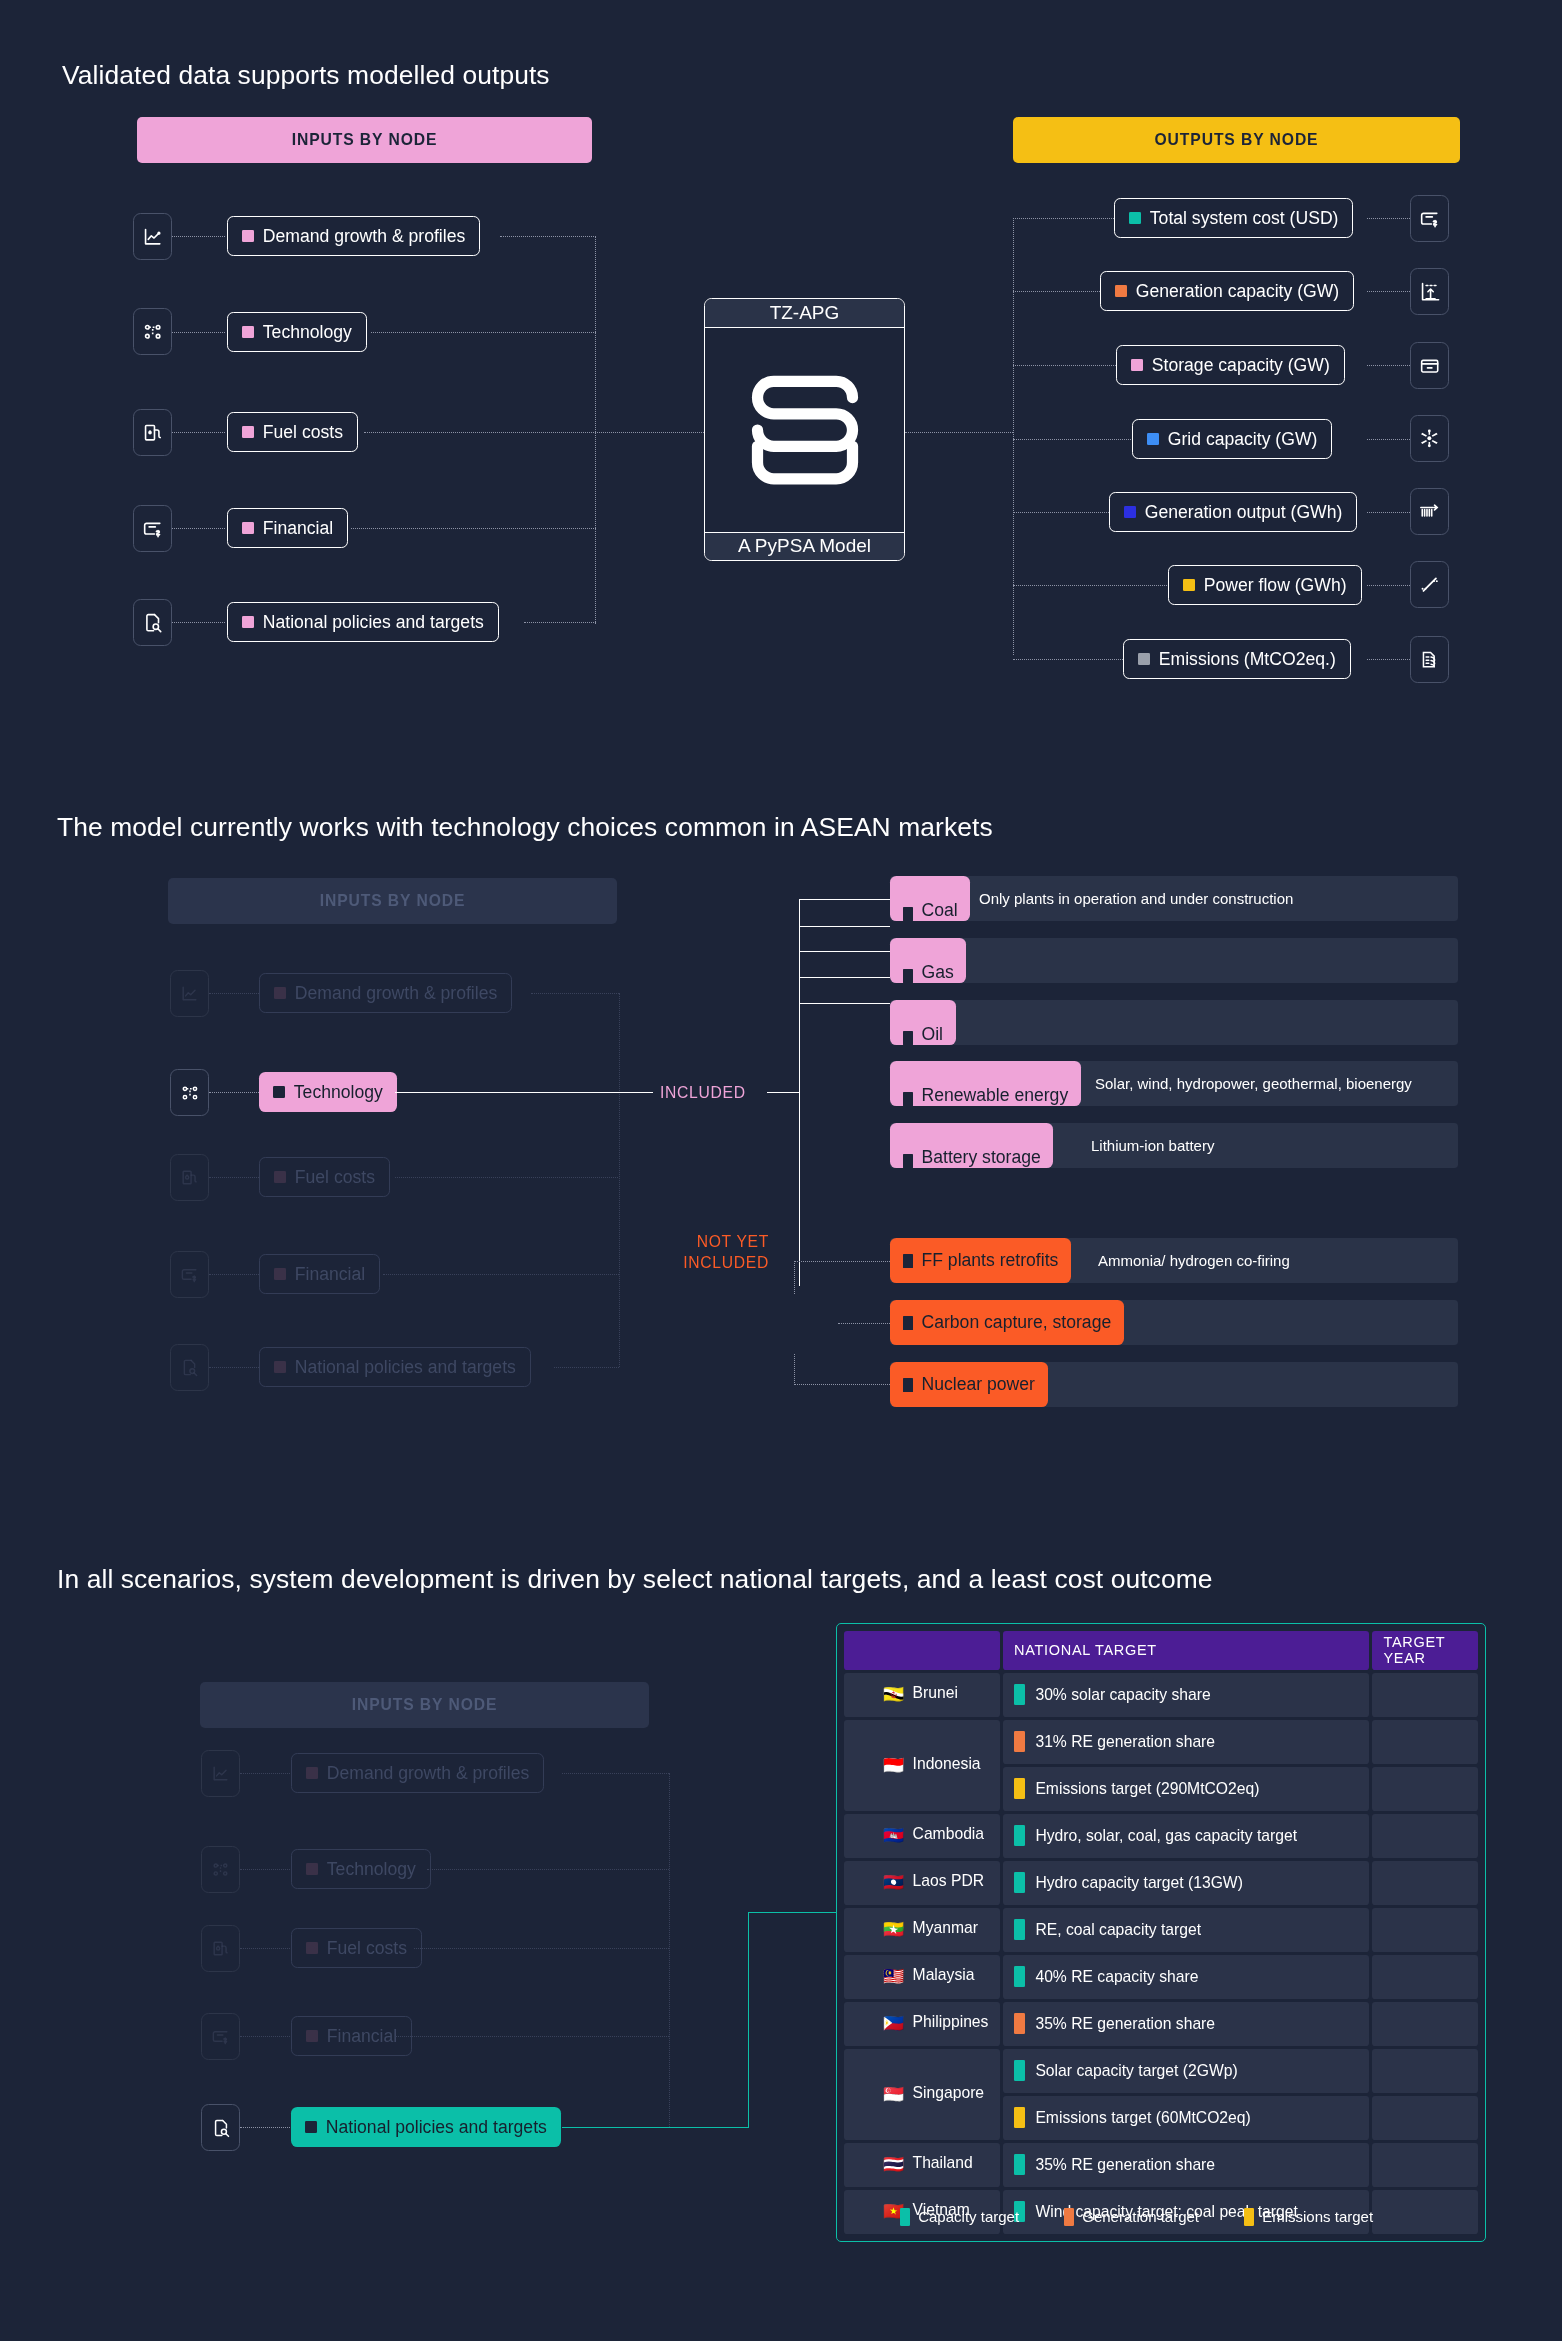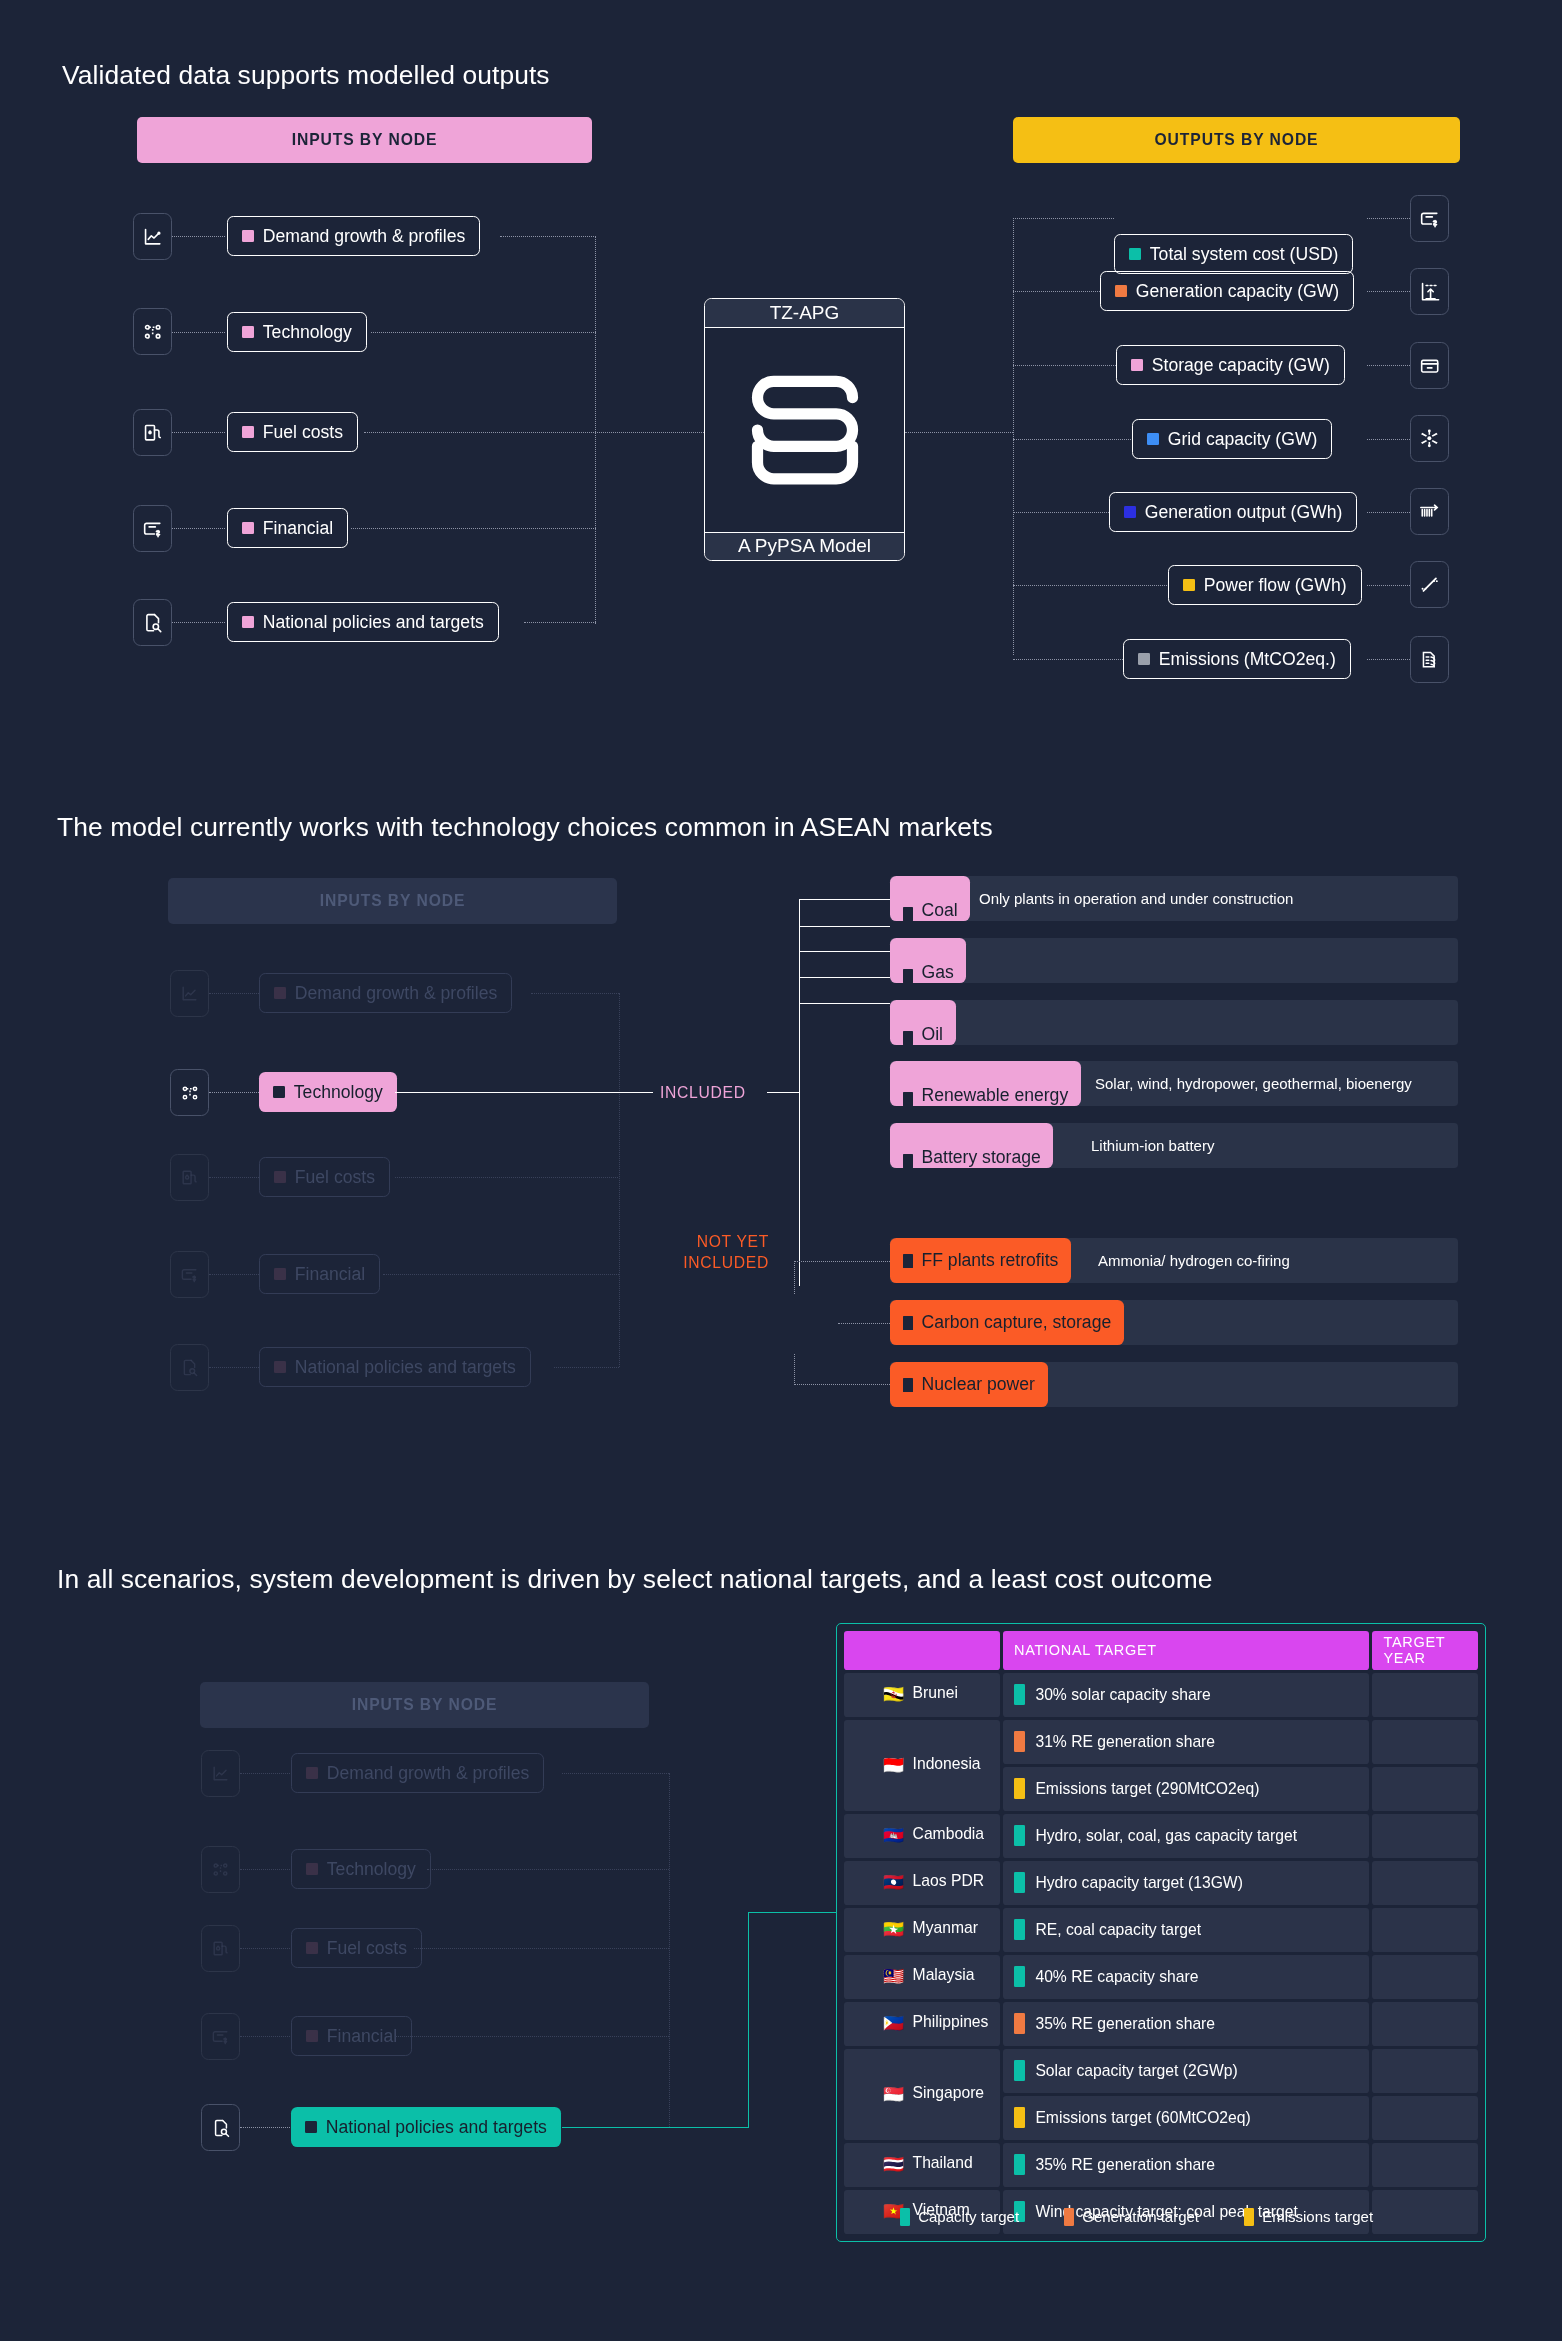--- a/index.html
+++ b/index.html
@@ -151,21 +151,21 @@
   .tbl th, .tbl td {
     background:#2b3349;
     border-radius:3.1px;
     padding:0 11.3px;
     text-align:left;
     vertical-align:middle;
     color:#ffffff;
   }
   .tbl th {
     height:39px;
-    background:#d946ef;
+    background:#4c1d95;
     font-size:14.5px;
     font-weight:400;
     letter-spacing:0.7px;
   }
   .tbl td { height:44px; font-size:15.7px; font-weight:400; }
   .tbl td.country { white-space:nowrap;padding-left:40px; }
   .tbl td.country .flag { font-size:17px; margin-right:7.6px; vertical-align:-1.9px; }
   .tbl td.tgt .sw {
     display:inline-block; width:10.7px; height:21.4px;
     margin-right:10.7px; vertical-align:-5.7px; border-radius:1.3px;
@@ -280,21 +280,21 @@
   <div class="dot-v" style="left:1013px; top:218px; height:437px;"></div>
 
   <div class="dot-h" style="left:1013px; top:218px; width:101px;"></div>
   <div class="dot-h" style="left:1013px; top:291px; width:87px;"></div>
   <div class="dot-h" style="left:1013px; top:365px; width:103px;"></div>
   <div class="dot-h" style="left:1013px; top:439px; width:118px;"></div>
   <div class="dot-h" style="left:1013px; top:512px; width:96px;"></div>
   <div class="dot-h" style="left:1013px; top:585px; width:154px;"></div>
   <div class="dot-h" style="left:1013px; top:659px; width:110px;"></div>
 
-  <div class="node" style="left:1114px; top:198px;margin-top:36px;">
+  <div class="node" style="left:1114px; top:198px;">
     <span class="sw" style="background:#0bbfa8;"></span>
     <span>Total system cost (USD)</span>
   </div>
   <div class="node" style="left:1100px; top:271px;">
     <span class="sw" style="background:#f07a42;"></span>
     <span>Generation capacity (GW)</span>
   </div>
   <div class="node" style="left:1116px; top:345px;">
     <span class="sw" style="background:#efa4d8;"></span>
     <span>Storage capacity (GW)</span>

